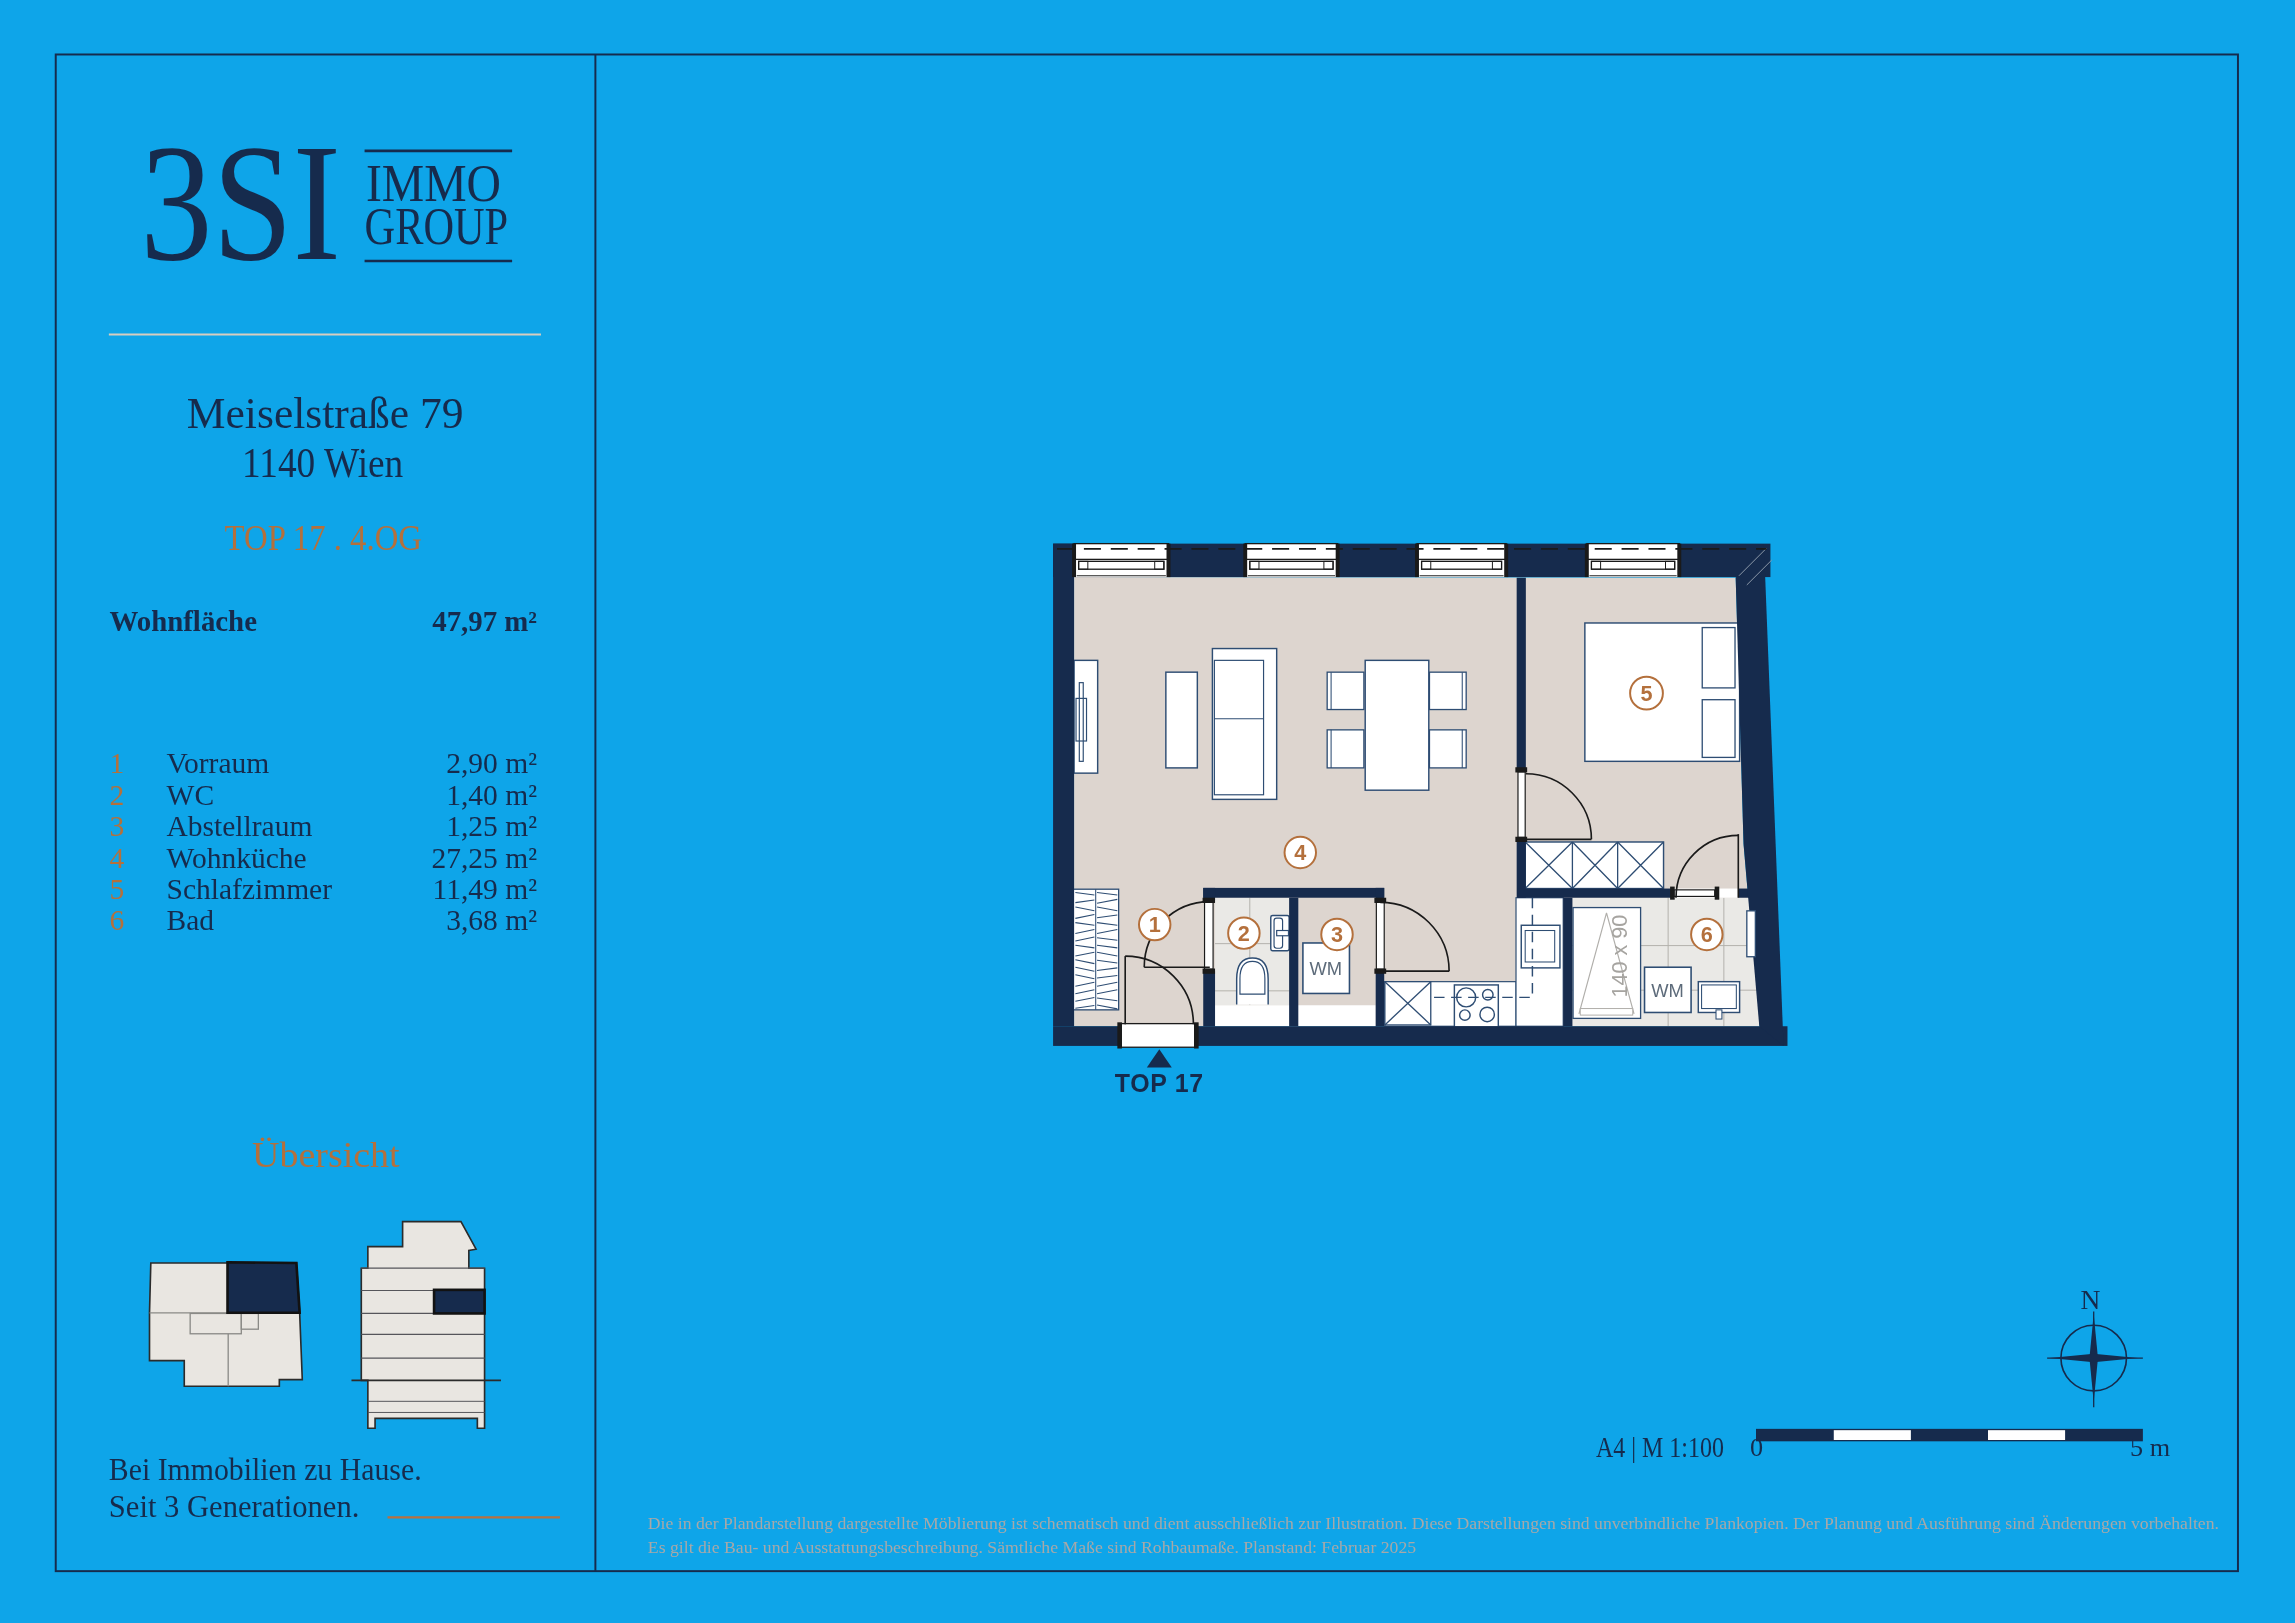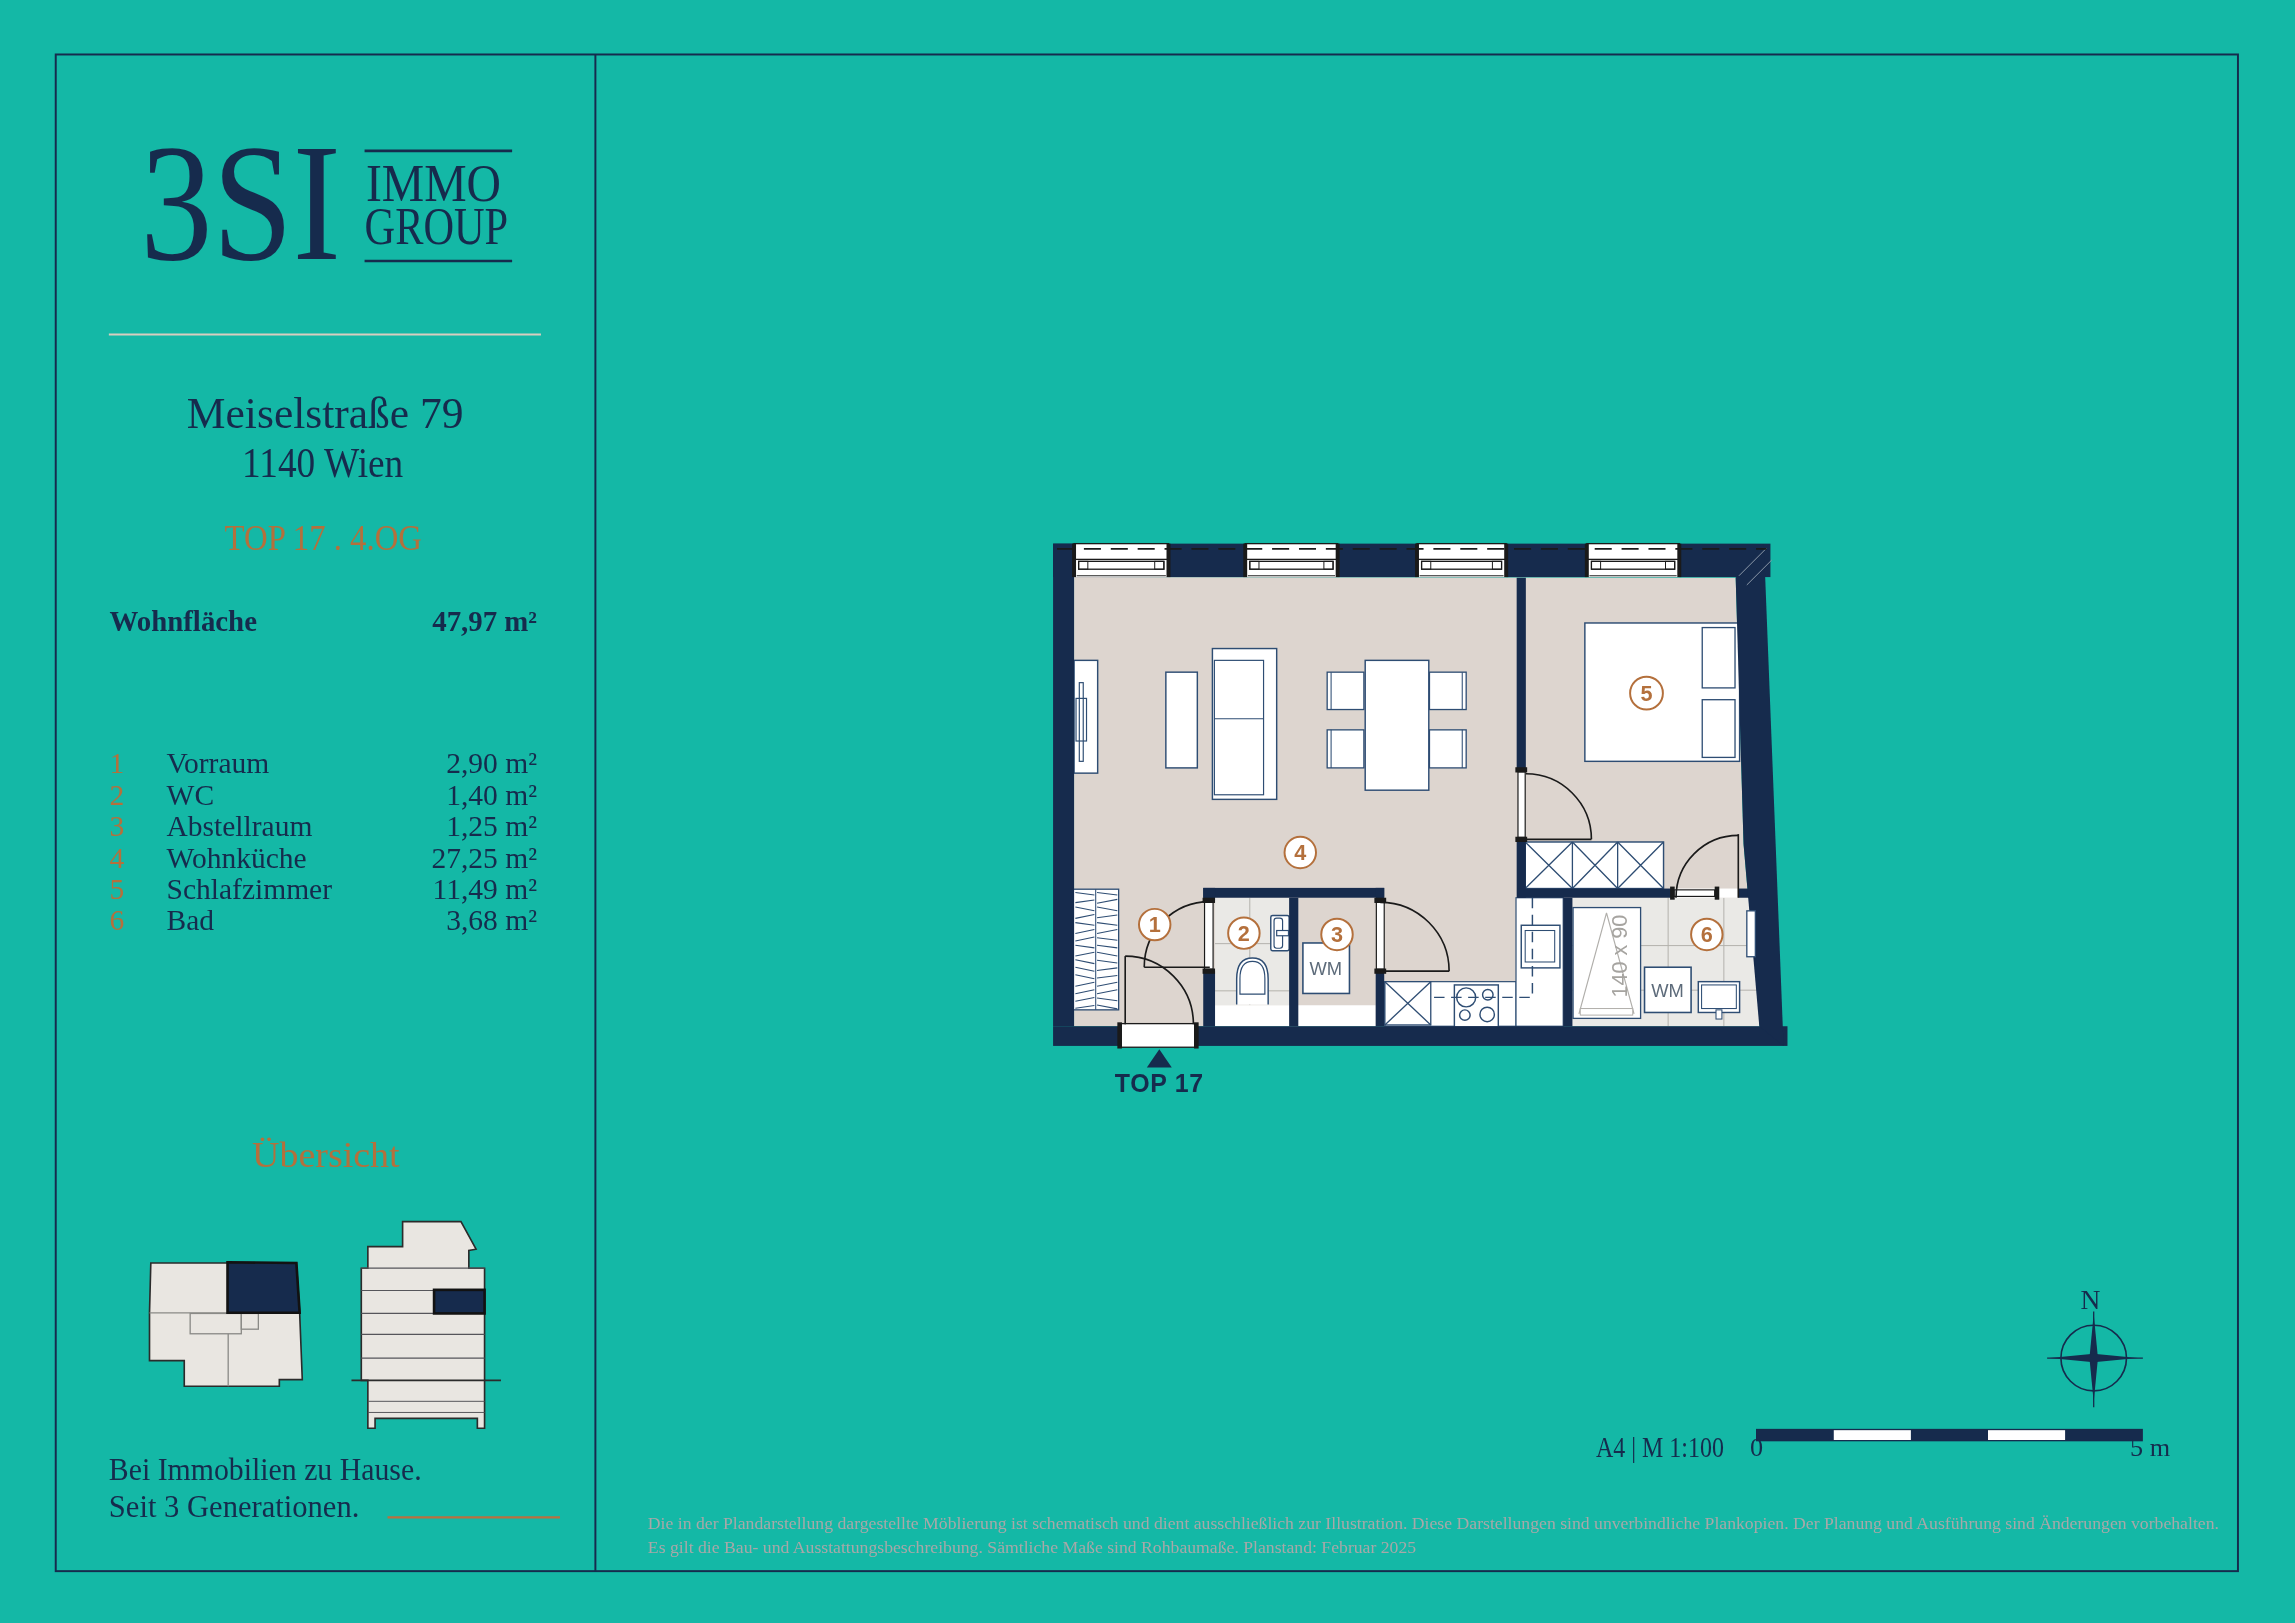--- a/index.html
+++ b/index.html
@@ -1,17 +1,17 @@
 <!DOCTYPE html>
 <html lang="de" style="font-size:10.5px"><head>
 <meta charset="utf-8">
 <title>Plan</title>
 <style>
   html,body{margin:0;padding:0;background:#ffffff;}
-  #page{position:relative;width:2295px;height:1623px;background:#14b8a6;overflow:hidden;
+  #page{position:relative;width:2295px;height:1623px;background:#0ea5e9;overflow:hidden;
         font-family:"Liberation Serif",serif;}
   svg{position:absolute;left:0;top:0;}
 </style>
 </head>
 <body>
 <div id="page">
 <svg width="2295" height="1623" viewBox="0 0 3500 2475">
 
 <g id="frame">
   <rect x="85" y="83" width="3328" height="2313" fill="none" stroke="#162b4d" stroke-width="3"></rect>

